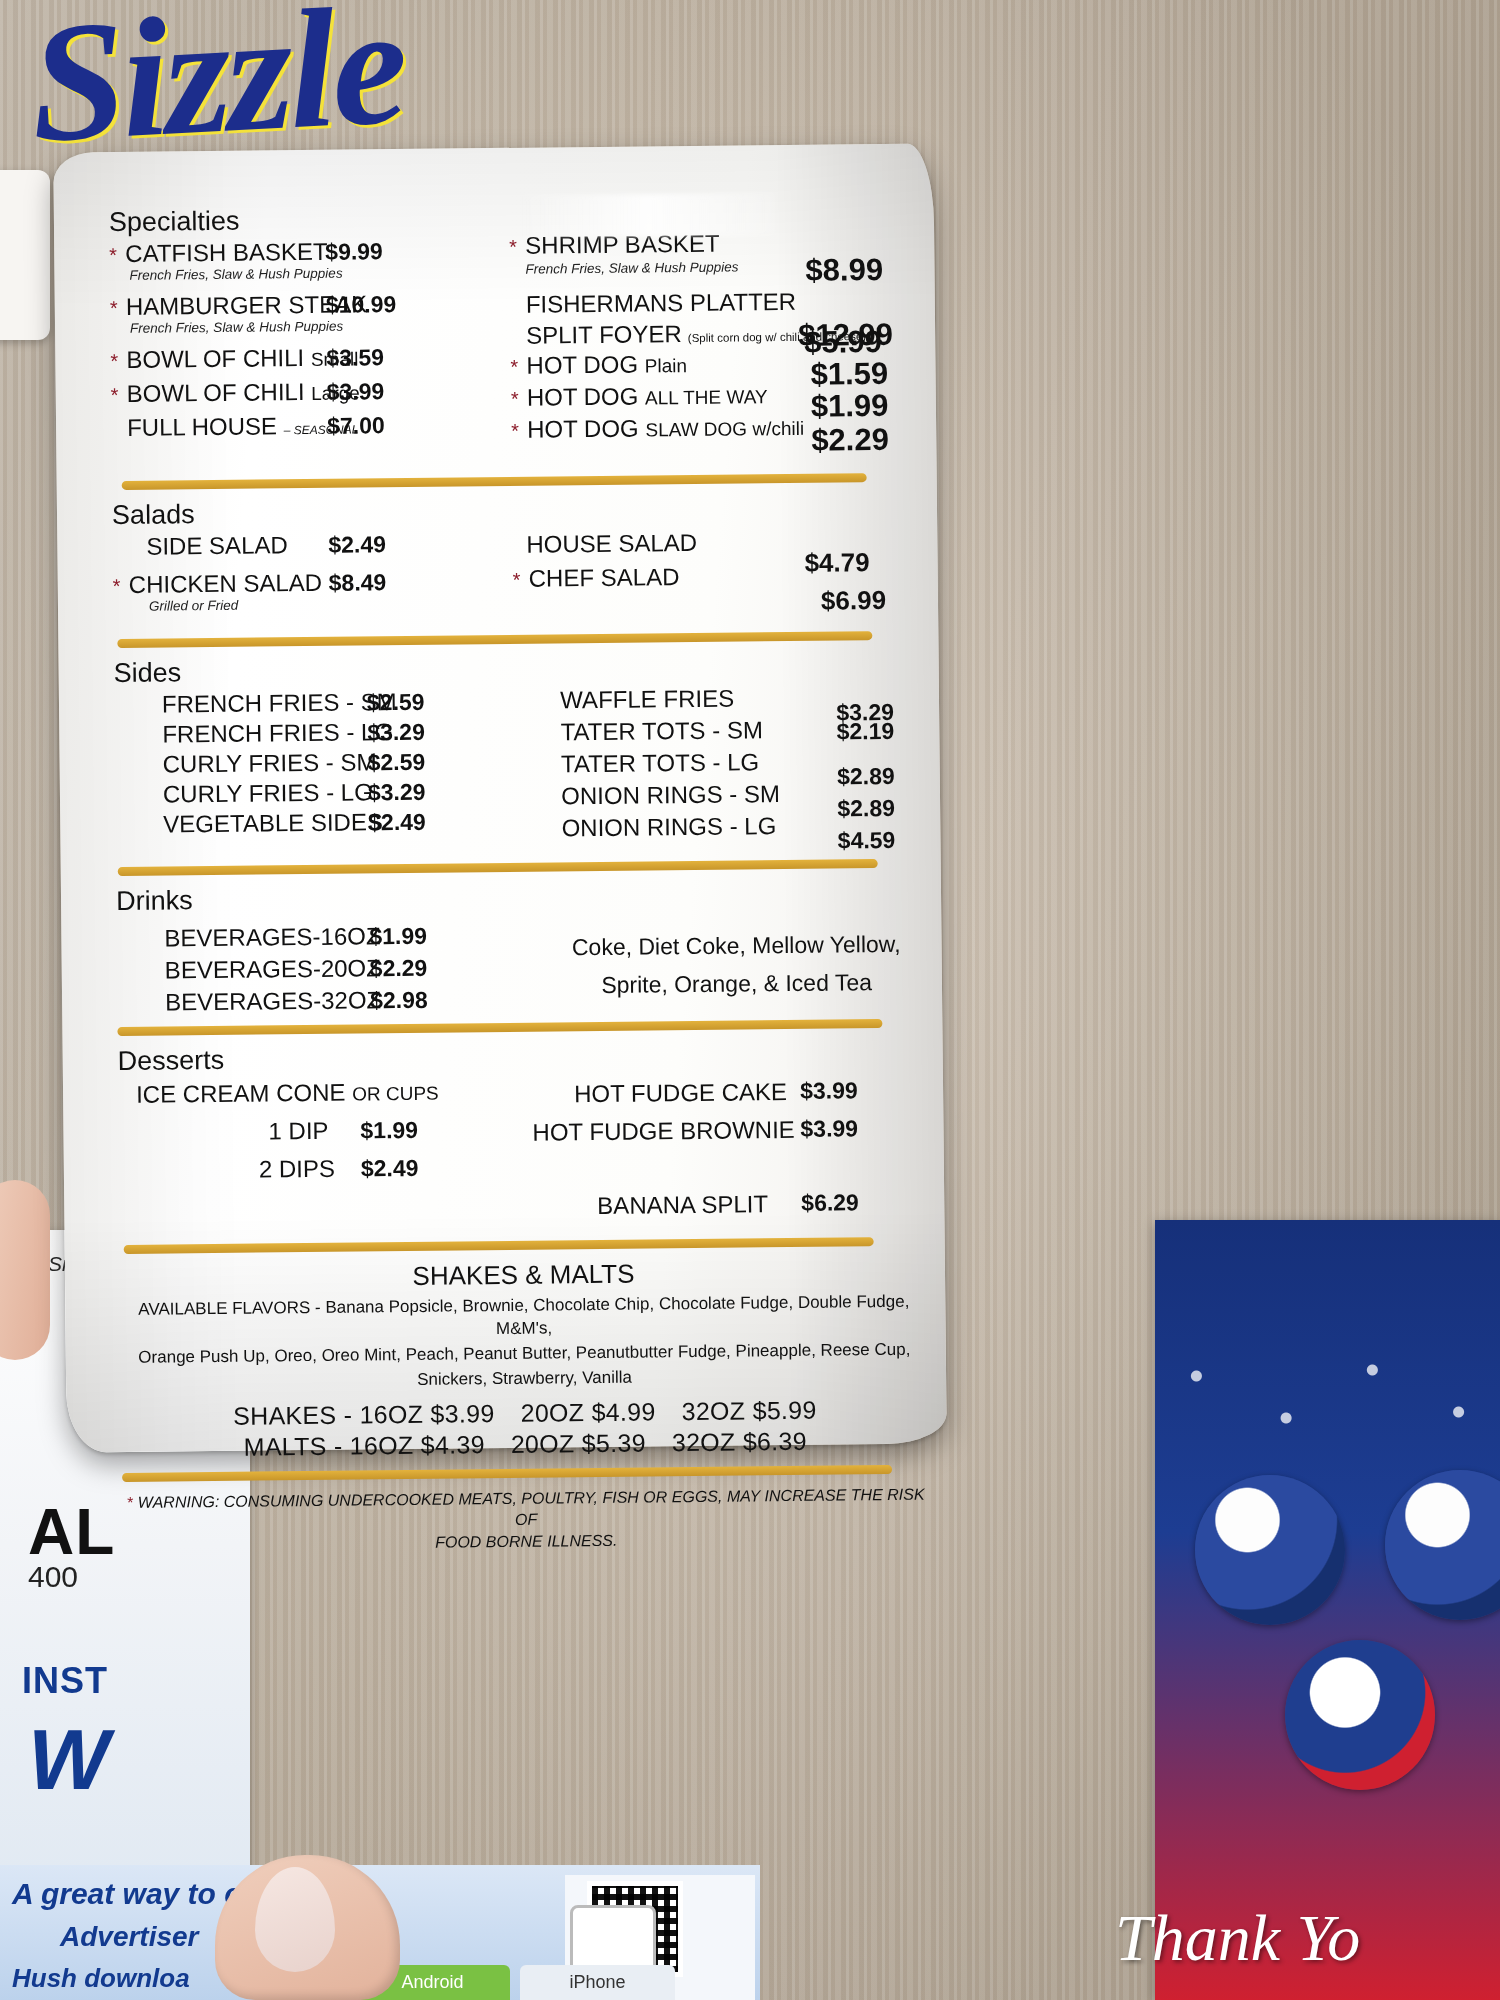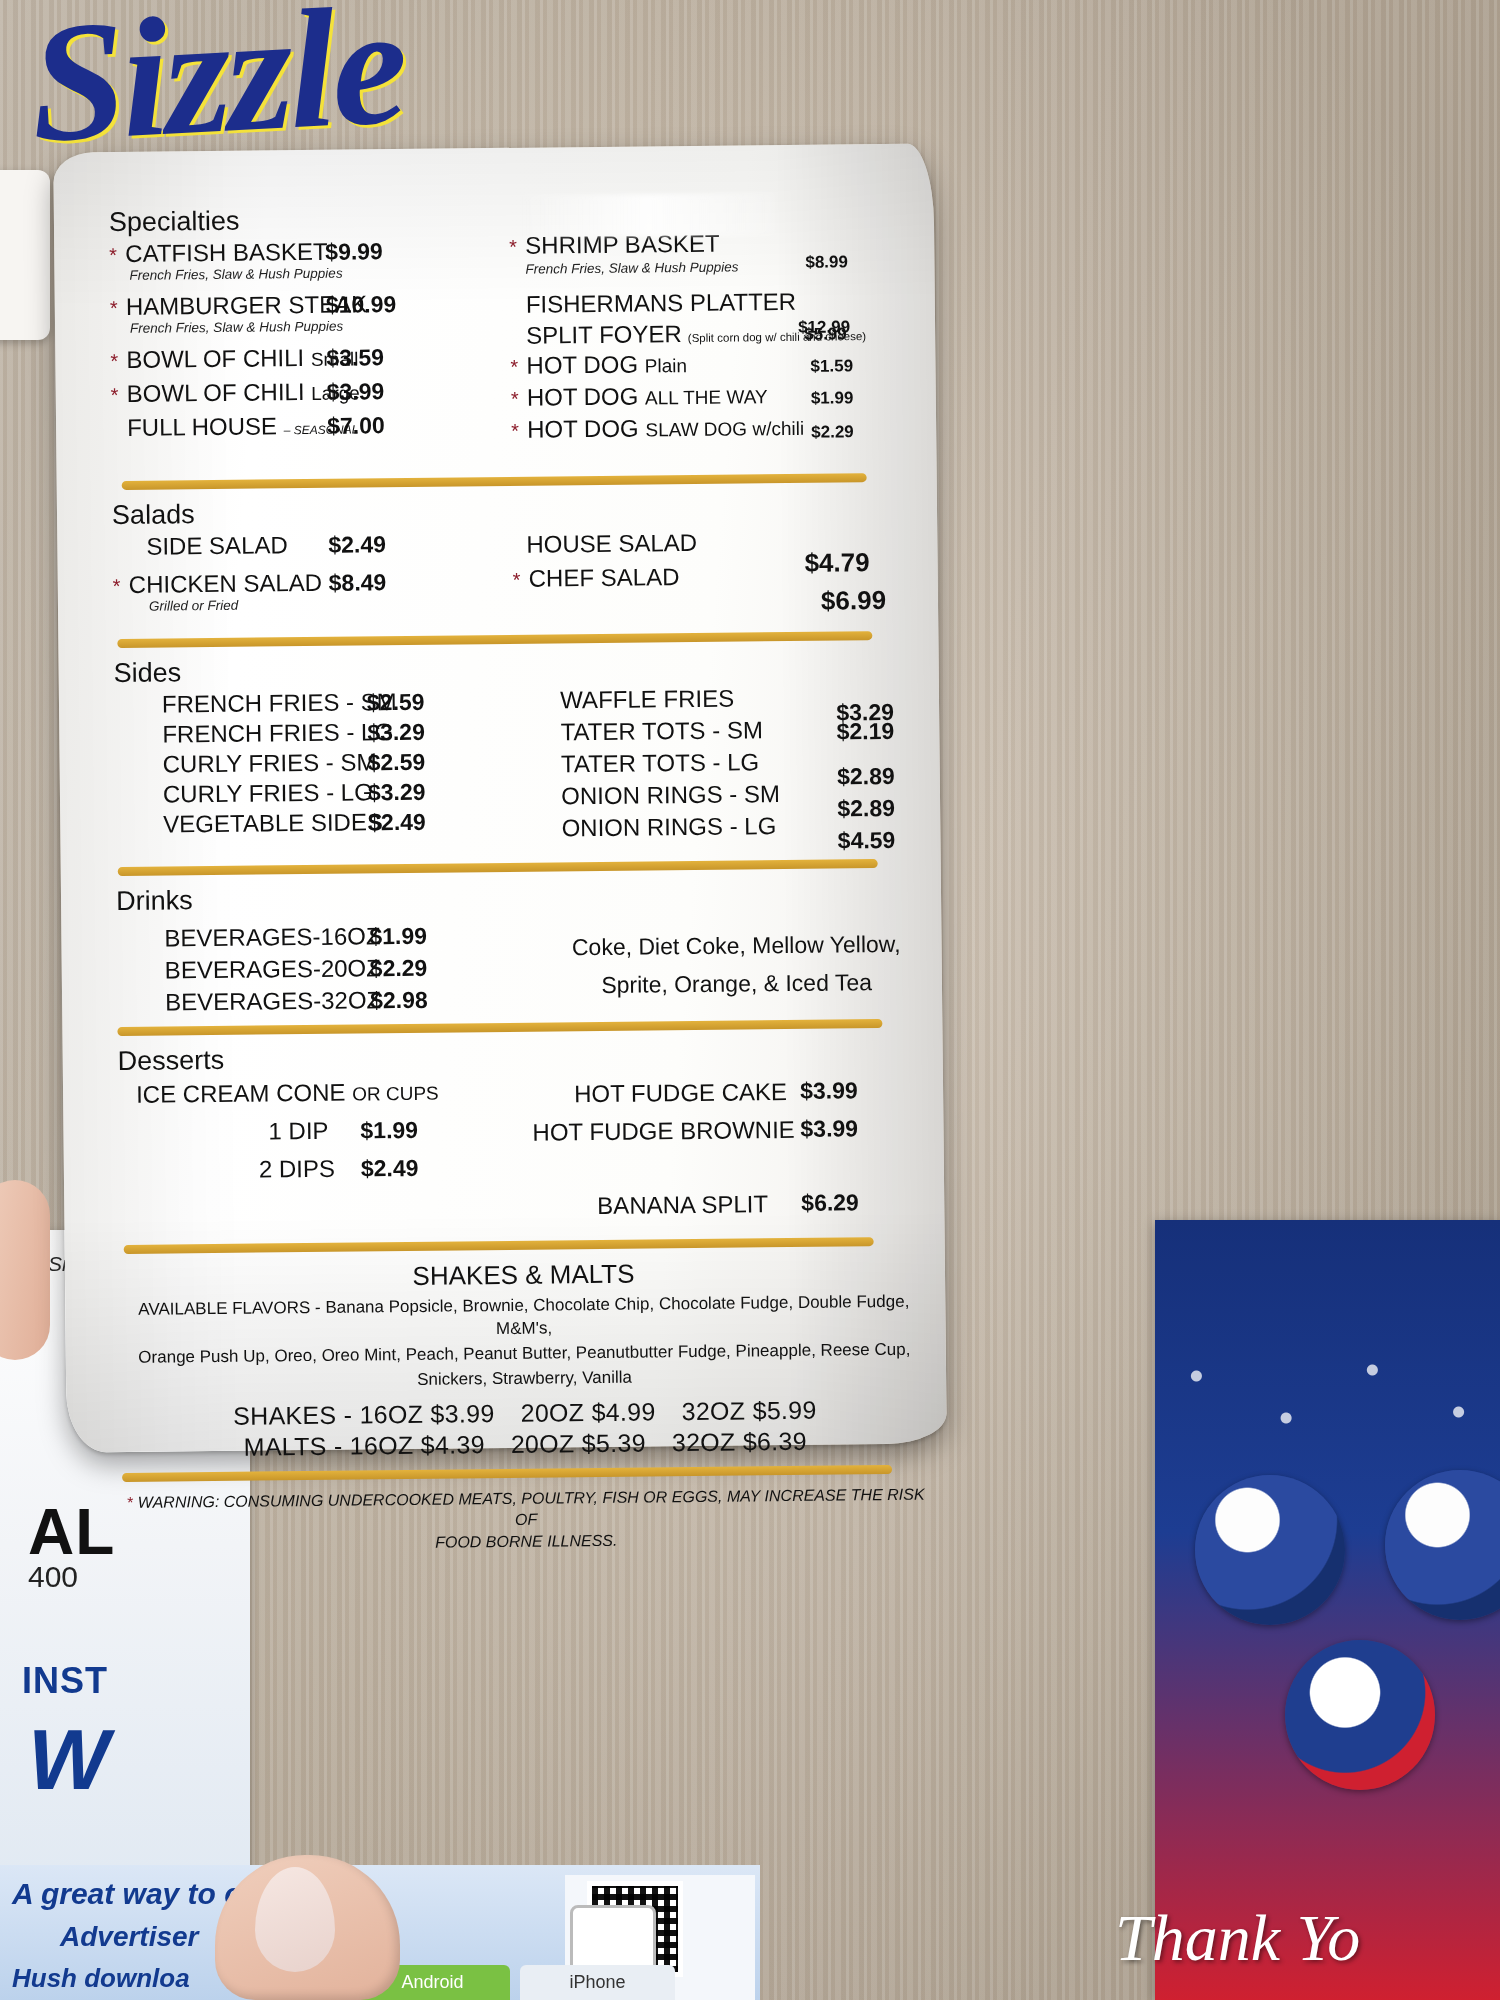--- a/index.html
+++ b/index.html
@@ -169,21 +169,21 @@
   .sub{font-size:13.5px;font-style:italic;color:#222;}
 
   
   .sp-l .row{margin-bottom:0px;}
   .sp-l .nm{width:200px;}
   .sp-l .sub{margin:0 0 10px 20px;}
 
   
   .sp-r{position:relative;height:235px;}
   .sp-r .item{position:absolute;display:flex;align-items:baseline;}
-  .sp-r .price{position:absolute;font-size:17px;font-weight:bold;}
+  .sp-r .price{position:absolute;font-size:31px;font-weight:bold;}
 
   .sal{position:relative;height:100px;}
   .sal .item{position:absolute;display:flex;align-items:baseline;}
   .sal .price{position:absolute;font-size:26px;font-weight:bold;}
 
   .sides-l .row{margin-bottom:2px;}
   .sides-l .nm{width:205px;font-size:24px;}
   .sides-r{position:relative;height:170px;}
   .sides-r .item{position:absolute;font-size:24px;}
   .sides-r .price{position:absolute;font-size:23px;font-weight:bold;}

